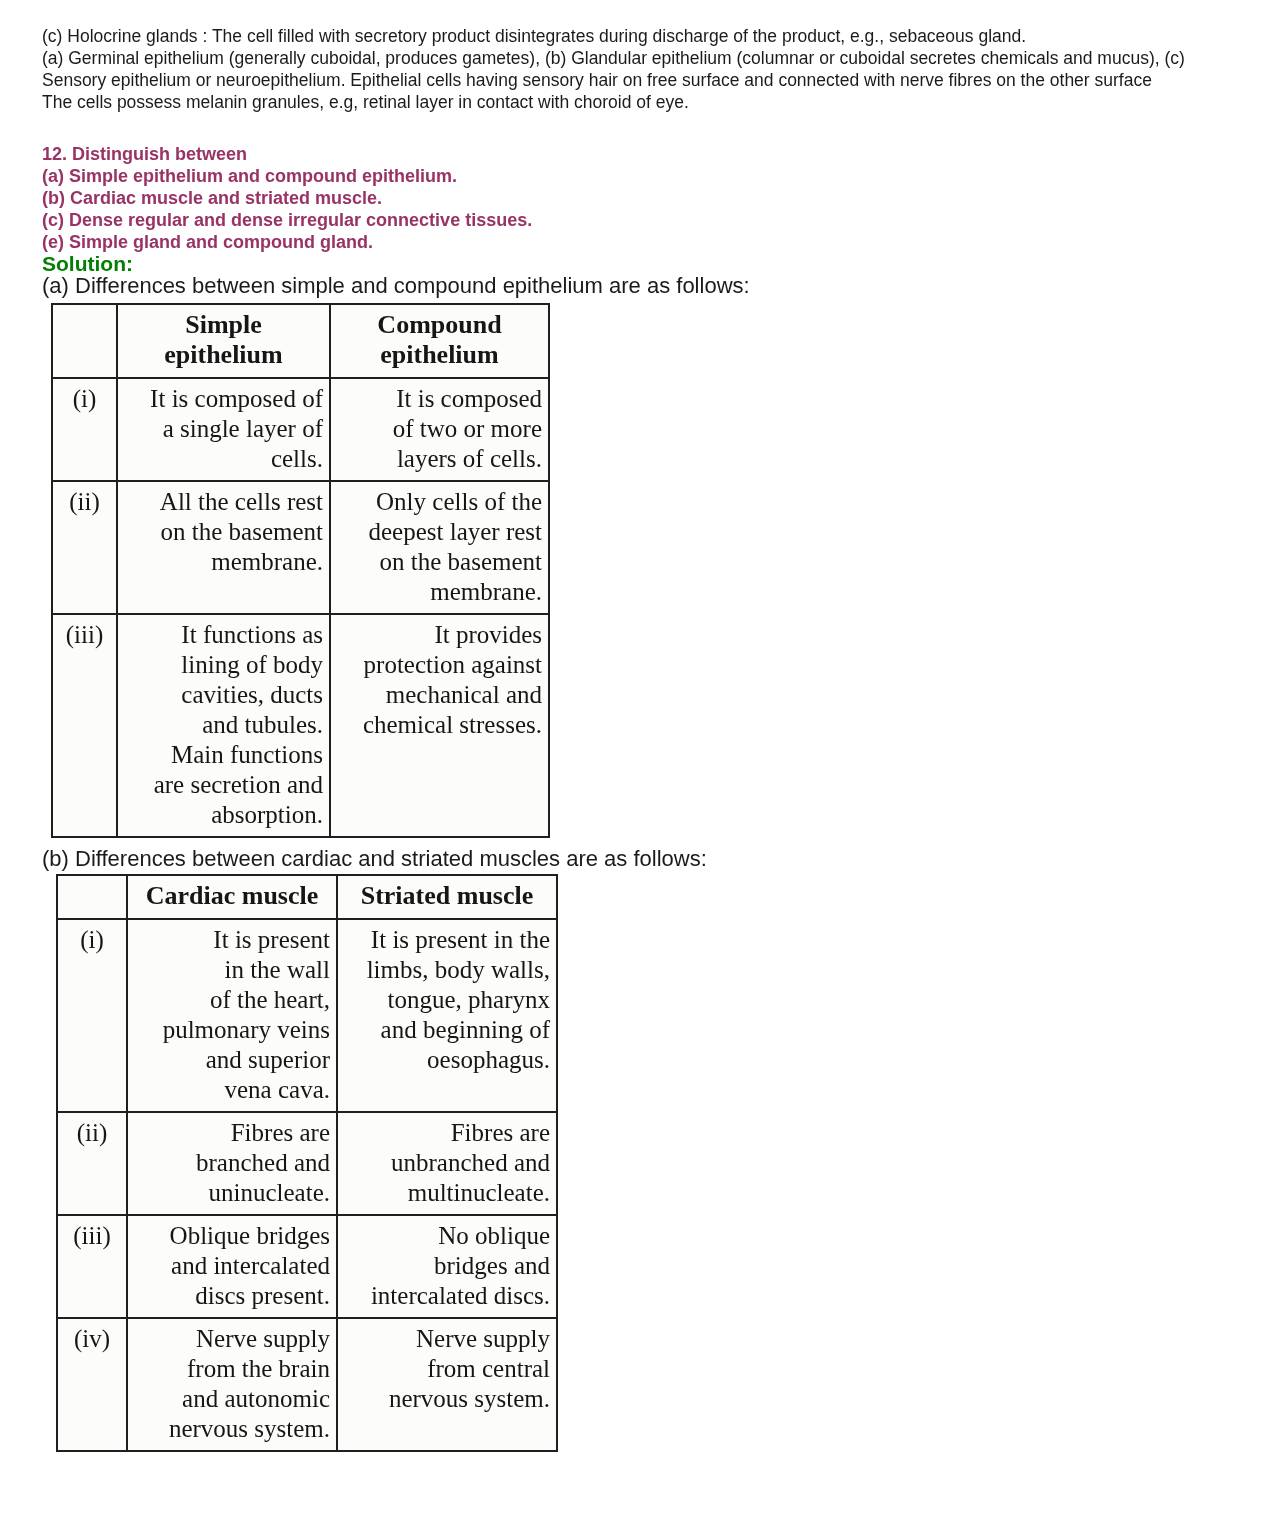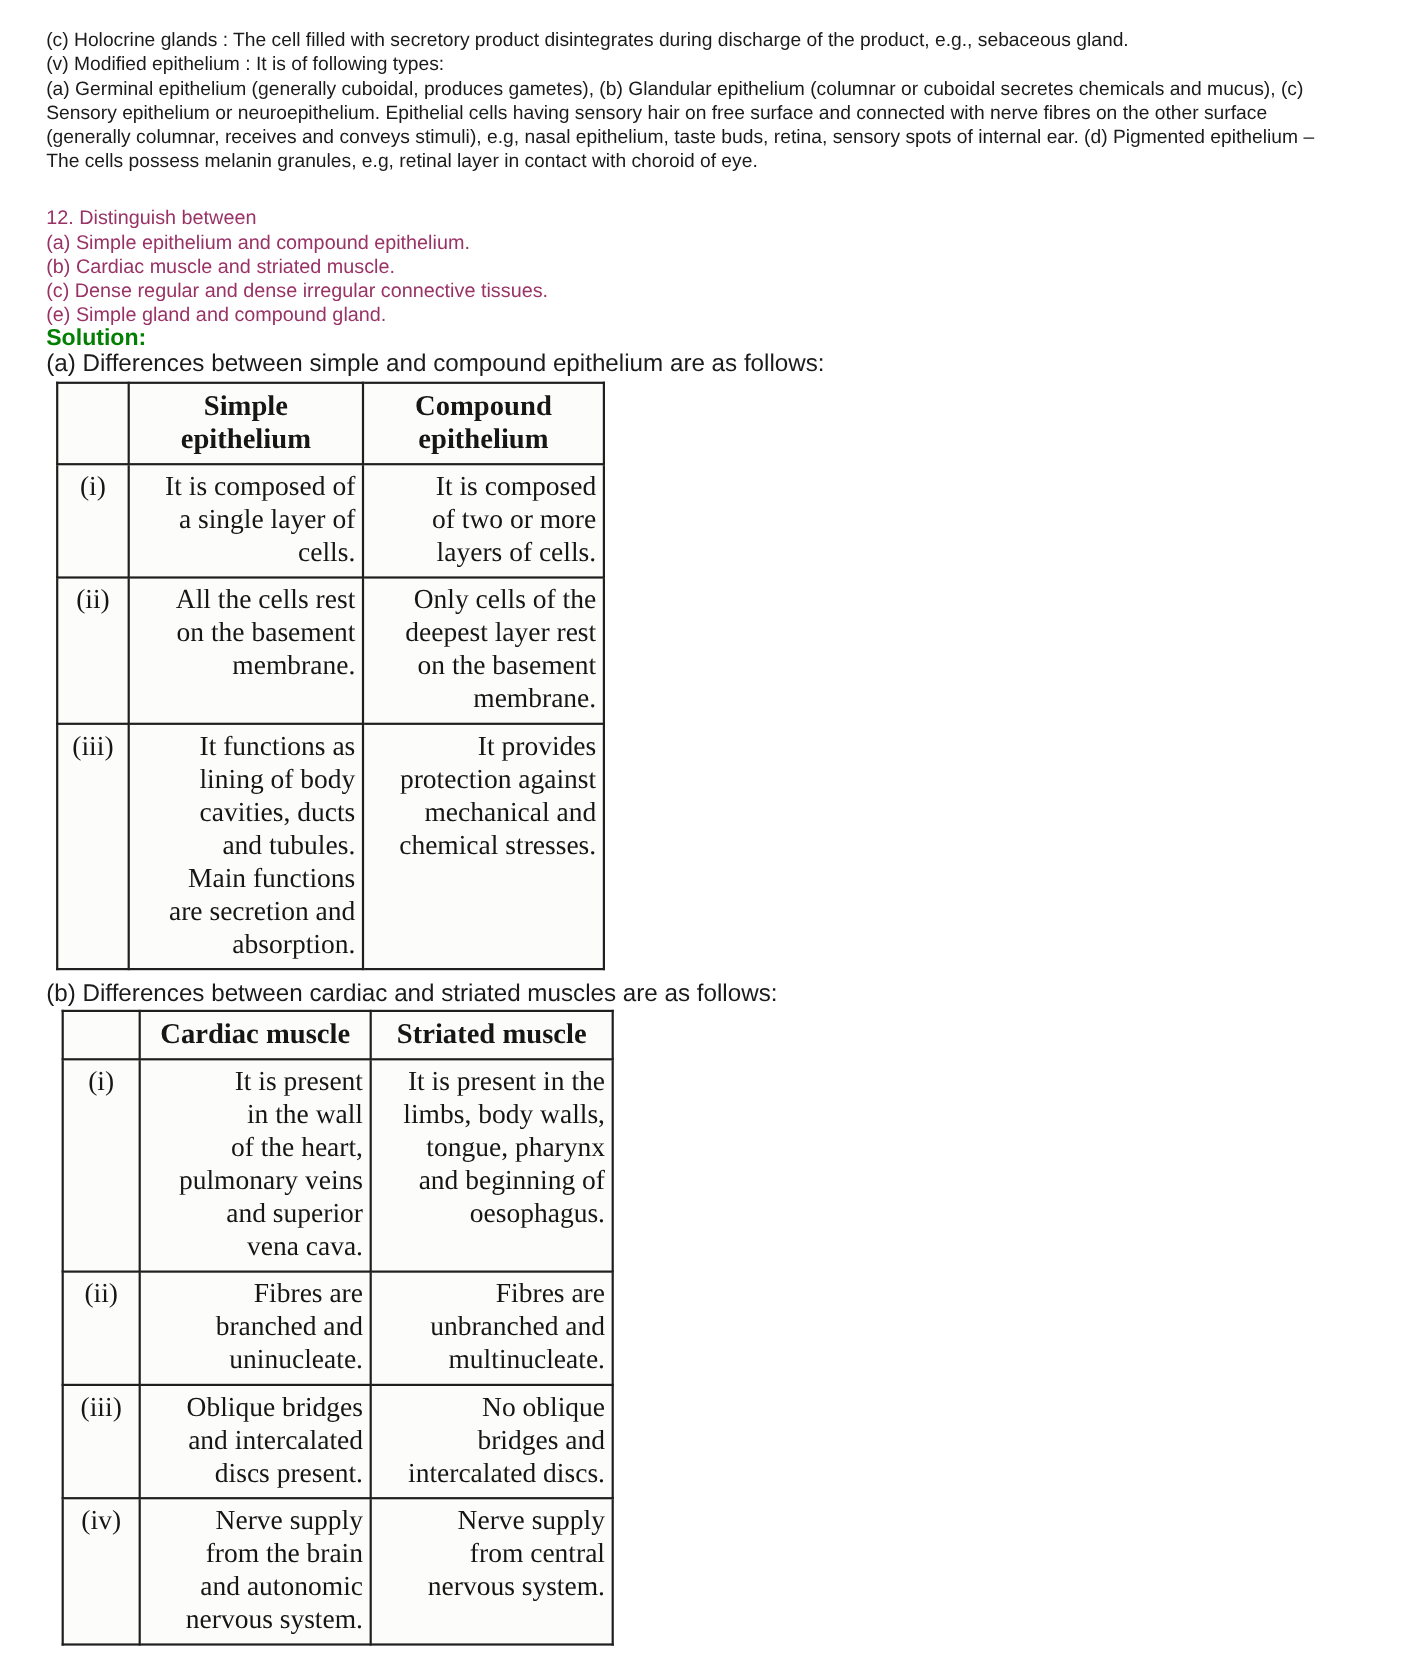--- a/index.html
+++ b/index.html
@@ -20,21 +20,21 @@
     line-height: 22px;
     white-space: nowrap;
     color: #1b1b1b;
   }
 
   
   .question { margin-top: 30px; }
   .question .qline {
     font-size: 18px;
     line-height: 22px;
-    font-weight: normal;
+    font-weight: bold;
     color: #993366;
     white-space: nowrap;
   }
   .solution-label {
     font-size: 21px;
     line-height: 22px;
     font-weight: bold;
     color: #038003;
   }
   .intro-line {
@@ -85,24 +85,22 @@
   #table-b col.c-2   { width: 220px; }
   .gap-b { margin-top: 10px; }
 </style>
 </head>
 <body>
 
 <div class="page">
 
   <div class="para">
     <div class="line">(c) Holocrine glands : The cell filled with secretory product disintegrates during discharge of the product, e.g., sebaceous gland.</div>
-    <div class="line">(v) Modified epithelium : It is of following types:</div>
     <div class="line">(a) Germinal epithelium (generally cuboidal, produces gametes), (b) Glandular epithelium (columnar or cuboidal secretes chemicals and mucus), (c)</div>
     <div class="line">Sensory epithelium or neuroepithelium. Epithelial cells having sensory hair on free surface and connected with nerve fibres on the other surface</div>
-    <div class="line">(generally columnar, receives and conveys stimuli), e.g, nasal epithelium, taste buds, retina, sensory spots of internal ear. (d) Pigmented epithelium –</div>
     <div class="line">The cells possess melanin granules, e.g, retinal layer in contact with choroid of eye.</div>
   </div>
 
   <div class="question">
     <div class="qline">12. Distinguish between</div>
     <div class="qline">(a) Simple epithelium and compound epithelium.</div>
     <div class="qline">(b) Cardiac muscle and striated muscle.</div>
     <div class="qline">(c) Dense regular and dense irregular connective tissues.</div>
     <div class="qline">(e) Simple gland and compound gland.</div>
   </div>

